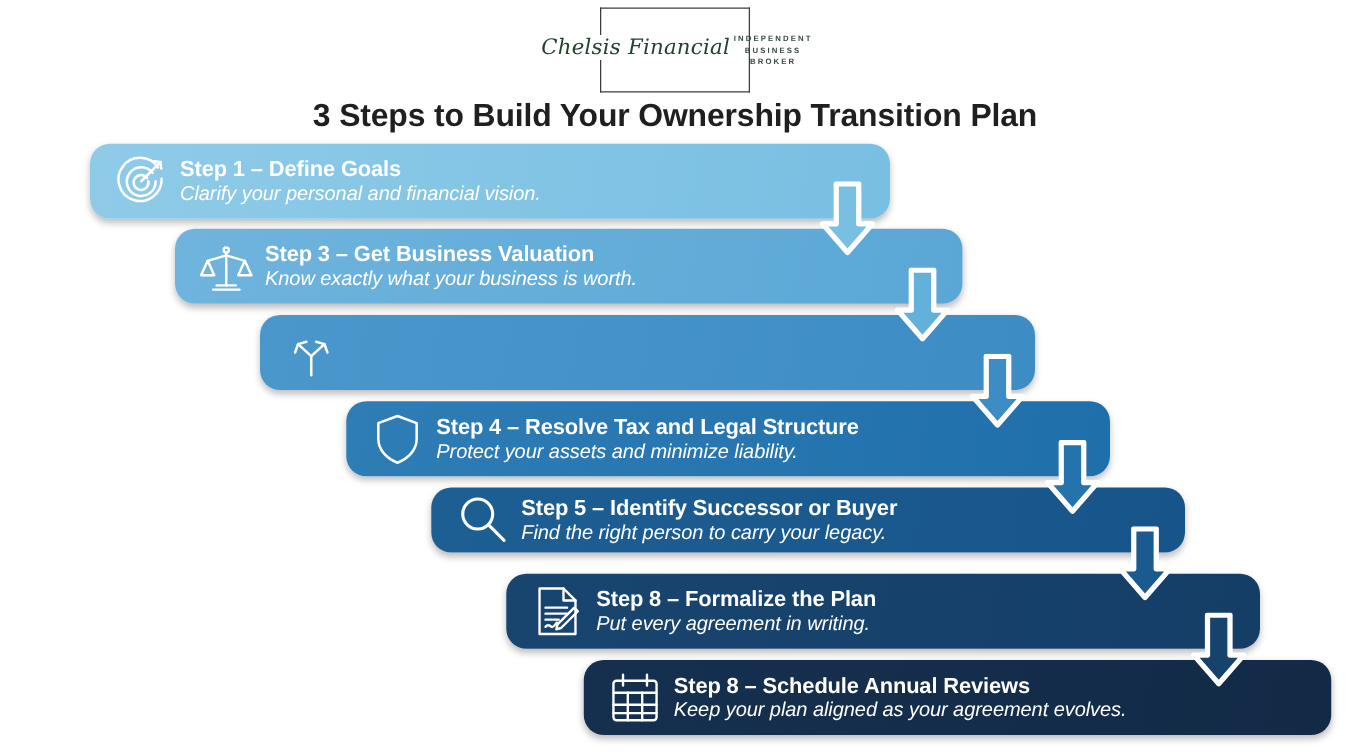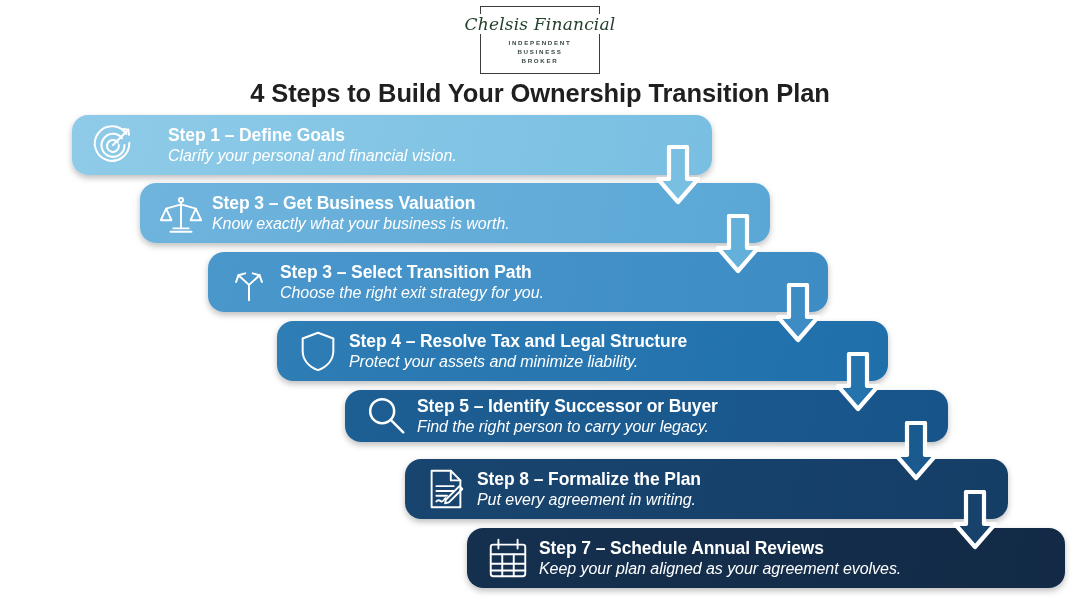--- a/index.html
+++ b/index.html
@@ -31,21 +31,21 @@
     width: 1080px;
     display: flex;
     justify-content: center;
     align-items: flex-start;
   }
   .logo-box {
     position: relative;
     width: 120px;
     height: 68px;
     display: flex;
-    flex-direction: column;
+    flex-direction: row;
     align-items: center;
     justify-content: center;
   }
   
   .logo-box::before,
   .logo-box::after {
     content: "";
     position: absolute;
     top: 0;
     bottom: 0;
@@ -166,21 +166,21 @@
       <div class="logo-rule bot"></div>
       <div class="logo-script">Chelsis Financial</div>
       <div class="logo-sub">
         <div>INDEPENDENT</div>
         <div>BUSINESS</div>
         <div>BROKER</div>
       </div>
     </div>
   </div>
 
-  <div class="title">4 Steps to Build Your Ownership Transition Plan</div>
+  <div class="title">3 Steps to Build Your Ownership Transition Plan</div>
 
   <div class="steps" id="steps-layer">
       <div class="arrow" style="left: 655px; top: 145px;">
         <svg viewBox="0 0 46 60" preserveAspectRatio="none">
           <path d="M14 2 H32 V34 H43 L23 57 L3 34 H14 Z" fill="#79bfe2" stroke="#ffffff" stroke-width="4.2" stroke-linejoin="round"></path>
         </svg>
       </div>
       <div class="arrow" style="left: 715px; top: 214px;">
         <svg viewBox="0 0 46 60" preserveAspectRatio="none">
           <path d="M14 2 H32 V34 H43 L23 57 L3 34 H14 Z" fill="#63b0da" stroke="#ffffff" stroke-width="4.2" stroke-linejoin="round"></path>
@@ -199,21 +199,21 @@
       <div class="arrow" style="left: 893px; top: 421px;">
         <svg viewBox="0 0 46 60" preserveAspectRatio="none">
           <path d="M14 2 H32 V34 H43 L23 57 L3 34 H14 Z" fill="#1b5a8e" stroke="#ffffff" stroke-width="4.2" stroke-linejoin="round"></path>
         </svg>
       </div>
       <div class="arrow" style="left: 952px; top: 490px;">
         <svg viewBox="0 0 46 60" preserveAspectRatio="none">
           <path d="M14 2 H32 V34 H43 L23 57 L3 34 H14 Z" fill="#17426b" stroke="#ffffff" stroke-width="4.2" stroke-linejoin="round"></path>
         </svg>
       </div>
-      <div class="step-bar" style="left: 72px; top: 115px; width: 640px; height: 60px; background: linear-gradient(100deg, rgb(143, 203, 232) 0%, rgb(121, 191, 226) 100%); gap: 24px;">
+      <div class="step-bar" style="left: 72px; top: 115px; width: 640px; height: 60px; background: linear-gradient(100deg, rgb(143, 203, 232) 0%, rgb(121, 191, 226) 100%);">
         <div class="step-icon">
           <svg viewBox="0 0 48 48" width="46" height="46" fill="none" stroke="#fff" stroke-width="2.1" stroke-linecap="round" stroke-linejoin="round">
             <path d="M38 12.5A18 18 0 1 0 41 22"></path>
             <path d="M33.5 17A12 12 0 1 0 36 24"></path>
             <path d="M29 21.5A6.2 6.2 0 1 0 30 24"></path>
             <path d="M24 24 40 8"></path>
             <path d="M34.6 7.3 40 8l0.7 5.4"></path>
           </svg>
         </div>
         <div class="step-text">
@@ -240,24 +240,20 @@
       </div>
       <div class="step-bar" style="left: 208px; top: 252px; width: 620px; height: 60px; background: linear-gradient(100deg, rgb(74, 151, 204) 0%, rgb(61, 140, 196) 100%);">
         <div class="step-icon">
           <svg viewBox="0 0 48 48" width="46" height="46" fill="none" stroke="#fff" stroke-width="2.1" stroke-linecap="round" stroke-linejoin="round">
             <path d="M24 43V27l-11-10"></path>
             <path d="M24 27l11-10"></path>
             <path d="M13 17 10.5 24M13 17l7-2"></path>
             <path d="M35 17l2.5 7M35 17l-7-2"></path>
           </svg>
         </div>
-        <div class="step-text">
-          <div class="step-title">Step 3 – Select Transition Path</div>
-          <div class="step-desc">Choose the right exit strategy for you.</div>
-        </div>
       </div>
       <div class="step-bar" style="left: 277px; top: 321px; width: 611px; height: 60px; background: linear-gradient(100deg, rgb(47, 125, 181) 0%, rgb(31, 111, 171) 100%);">
         <div class="step-icon">
           <svg viewBox="0 0 48 48" width="46" height="46" fill="none" stroke="#fff" stroke-width="2.1" stroke-linecap="round" stroke-linejoin="round">
             <path d="M24 5 8 11v13c0 9.5 7 16.5 16 20 9-3.5 16-10.5 16-20V11z"></path>
           </svg>
         </div>
         <div class="step-text">
           <div class="step-title">Step 4 – Resolve Tax and Legal Structure</div>
           <div class="step-desc">Protect your assets and minimize liability.</div>
@@ -294,19 +290,19 @@
         <div class="step-icon">
           <svg viewBox="0 0 48 48" width="46" height="46" fill="none" stroke="#fff" stroke-width="2" stroke-linecap="round" stroke-linejoin="round">
             <rect x="6" y="10" width="36" height="33" rx="2.5"></rect>
             <path d="M6 20h36"></path>
             <path d="M18 20v23M30 20v23"></path>
             <path d="M6 30h36M6 37h36"></path>
             <path d="M14 5v9M34 5v9"></path>
           </svg>
         </div>
         <div class="step-text">
-          <div class="step-title">Step 7 – Schedule Annual Reviews</div>
+          <div class="step-title">Step 8 – Schedule Annual Reviews</div>
           <div class="step-desc">Keep your plan aligned as your agreement evolves.</div>
         </div>
       </div>
     </div>
 
 </div>
 
 </body></html>

